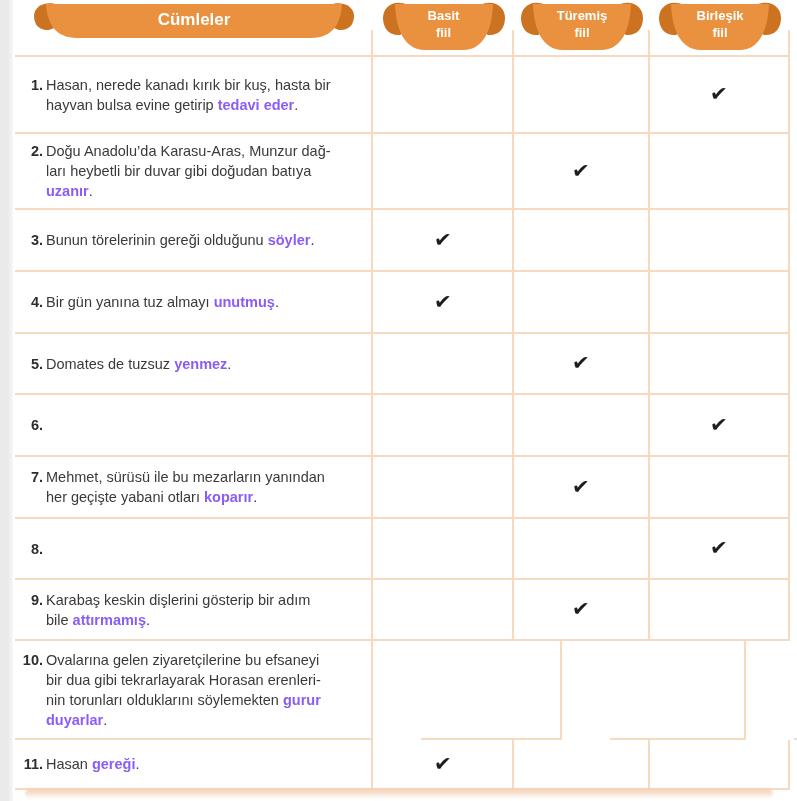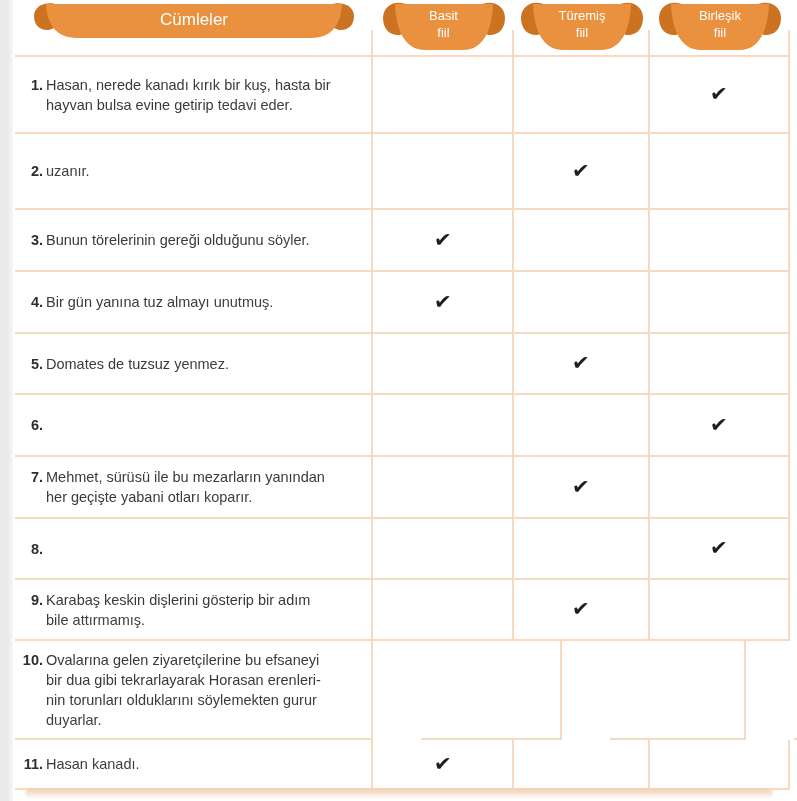--- a/index.html
+++ b/index.html
@@ -34,37 +34,37 @@
   }
   .ribbon{position:relative;margin:0 auto;}
   .ribbon-wide{width:330px;height:37px;margin-top:3px;}
   .ribbon-small{width:128px;height:50px;margin-top:2px;}
   .ribbon svg{position:absolute;left:0;top:0;width:100%;height:100%;display:block;}
   .ribbon .fold{fill:var(--fold);}
   .ribbon .rbody{fill:var(--ribbon);}
   .ribbon-label{
     position:absolute;left:0;top:0;right:0;bottom:0;
     display:flex;align-items:center;justify-content:center;
-    color:#FFFFFF;font-weight:normal;text-align:center;white-space:pre-line;
+    color:#FFFFFF;font-weight:bold;text-align:center;white-space:pre-line;
   }
   .ribbon-wide .ribbon-label{font-size:17px;padding-bottom:3px;}
   .ribbon-small .ribbon-label{font-size:13px;line-height:17px;padding-bottom:7px;}
 
   
   .tbody .row{display:grid;grid-template-columns:358px 141px 136px 140px;}
   .cell{
     border-right:2px solid var(--border);
     border-bottom:2px solid var(--border);
     background:#fff;
   }
   .sentence-cell{display:flex;align-items:center;padding:6px 8px 6px 2px;}
   .sentence-inner{display:flex;font-size:14.5px;line-height:20px;}
   .num{flex:0 0 26px;text-align:right;font-weight:bold;margin-right:3px;color:#2E2E31;}
   .sentence{white-space:pre-line;}
-  .sentence .b{font-weight:normal;color:#404040;}
+  .sentence .b{font-weight:bold;color:#8b5cf6;}
   .check-cell{display:flex;align-items:center;justify-content:center;}
   .check{
     font-family:"DejaVu Sans",sans-serif;
     font-size:21px;line-height:1;color:var(--check);
     transform:rotate(4deg);
   }
   
   .tbody .row:nth-child(1){min-height:77px;}
   .tbody .row:nth-child(2){min-height:76px;}
   .tbody .row:nth-child(3){min-height:62px;}
@@ -149,21 +149,23 @@
     <div class="cell check-cell"></div>
     <div class="cell check-cell">
           <span class="check">✔</span>
         </div>
   </div>
 
   <div class="row">
     <div class="cell sentence-cell">
       <div class="sentence-inner">
         <span class="num">2.</span>
-        <span class="sentence"><span class="b">uzanır</span><span>.</span></span>
+        <span class="sentence"><span>Doğu Anadolu’da Karasu-Aras, Munzur dağ-
+ları heybetli bir duvar gibi doğudan batıya
+</span><span class="b">uzanır</span><span>.</span></span>
       </div>
     </div>
     <div class="cell check-cell"></div>
     <div class="cell check-cell">
           <span class="check">✔</span>
         </div>
     <div class="cell check-cell"></div>
   </div>
 
   <div class="row">
@@ -278,21 +280,21 @@
     <div class="cell check-cell"></div>
     <div class="cell check-cell">
           <span class="check">✔</span>
         </div>
   </div>
 
   <div class="row">
     <div class="cell sentence-cell">
       <div class="sentence-inner">
         <span class="num">11.</span>
-        <span class="sentence"><span>Hasan </span><span class="b">kanadı</span><span>.</span></span>
+        <span class="sentence"><span>Hasan </span><span class="b">gereği</span><span>.</span></span>
       </div>
     </div>
     <div class="cell check-cell">
           <span class="check">✔</span>
         </div>
     <div class="cell check-cell"></div>
     <div class="cell check-cell"></div>
   </div>
 </div>
 </div>

